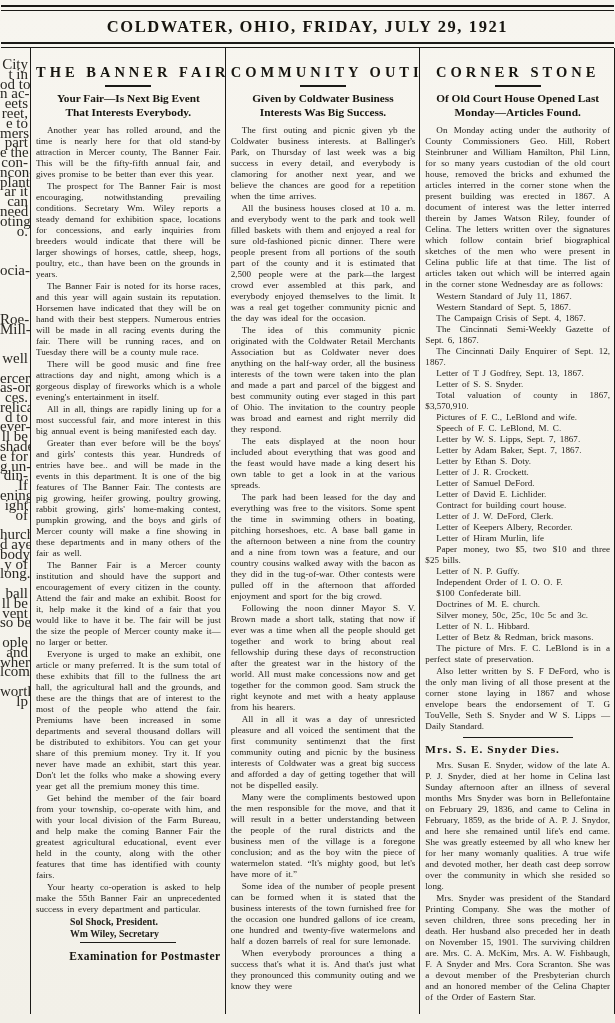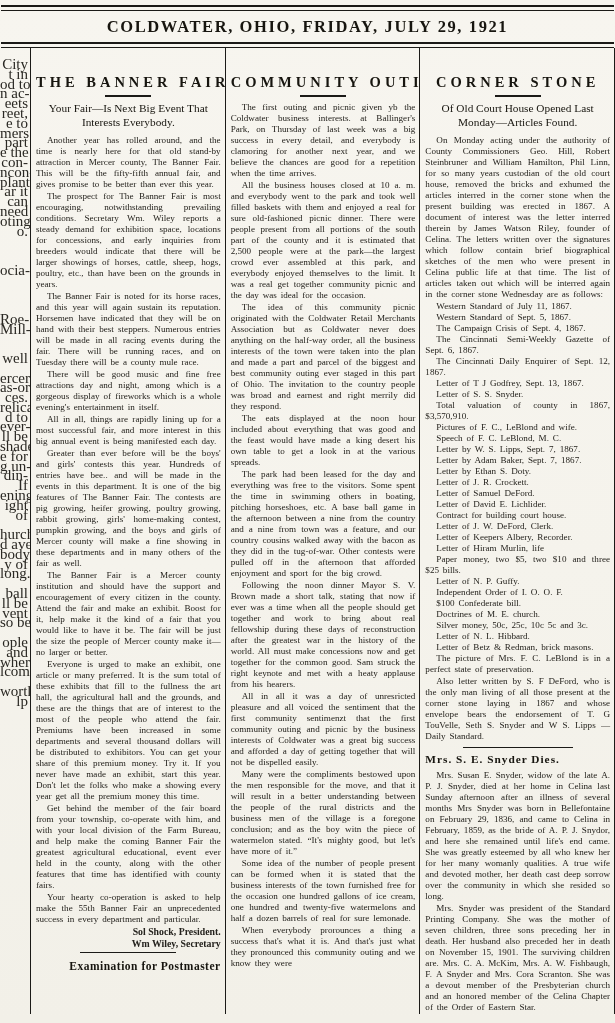--- a/index.html
+++ b/index.html
@@ -28,34 +28,34 @@
   }
   .frag { height:9.8px; }
   .col {
     flex:1 1 0; border-right:1px solid #1b1a17;
     padding:8px 4px 0 5px; overflow:hidden;
   }
   .col:last-child { border-right:1px solid #1b1a17; }
   
   .headline {
     font-size:14.5px; font-weight:bold; text-align:center; letter-spacing:4px;
-    color:#17150f; margin-top:18px; white-space:nowrap;
+    color:#17150f; margin-top:8px; white-space:nowrap;
   }
   .head-rule { width:46px; border-top:2px solid #1b1a17; margin:4px auto 5px; }
   .subhead {
-    font-size:11.3px; font-weight:normal; text-align:center; line-height:13.5px;
+    font-size:11.3px; font-weight:bold; text-align:center; line-height:13.5px;
     margin:1px 8px 6px; color:#17150f;
   }
   .body-text p, .list-text p {
     font-size:9.1px; line-height:11px; text-align:justify; text-indent:11px;
     word-spacing:1.6px; color:#24221d;
   }
   .body-text p { margin-bottom:1px; }
   .list-text p { margin-bottom:0; }
-  .sig { text-align:right; font-size:9.8px; line-height:11.5px; padding-left:34px; font-weight:bold; color:#24221d;font-family:Liberation Serif, serif; }
+  .sig { text-align:left; font-size:9.8px; line-height:11.5px; padding-left:34px; font-weight:bold; color:#24221d;font-family:Liberation Serif, serif; }
   .sig-rule { width:96px; border-top:1px solid #1b1a17; margin:3px auto 7px; }
   .next-head { font-size:11.5px; font-weight:bold; text-align:right; letter-spacing:0.5px; color:#17150f; }
   .divider { width:110px; border-top:1px solid #1b1a17; margin:5px auto 5px; }
   .sub-article-head {
     font-size:11.3px; font-weight:bold; text-align:left; letter-spacing:1px;
     margin-bottom:5px; color:#17150f;
   }
 </style>
 </head>
 <body>
@@ -168,20 +168,21 @@
         </div>
       <p class="sig">Sol Shock, President.</p>
       <p class="sig">Wm Wiley, Secretary</p>
       <div class="sig-rule"></div>
       <h3 class="next-head">Examination for Postmaster</h3>
     </section>
 
     <section class="col">
       <h1 class="headline">COMMUNITY OUTING</h1>
       <div class="head-rule"></div>
+      <h2 class="subhead">Given by Coldwater Business Interests Was Big Success.</h2>
       <div class="body-text">
           <p>The first outing and picnic given yb the Coldwater business interests. at Ballinger's Park, on Thursday of last week was a big success in every detail, and everybody is clamoring for another next year, and we believe the chances are good for a repetition when the time arrives.</p>
           <p>All the business houses closed at 10 a. m. and everybody went to the park and took well filled baskets with them and enjoyed a real for sure old-fashioned picnic dinner. There were people present from all portions of the south part of the county and it is estimated that 2,500 people were at the park—the largest crowd ever assembled at this park, and everybody enjoyed themselves to the limit. It was a real get together community picnic and the day was ideal for the occasion.</p>
           <p>The idea of this community picnic originated with the Coldwater Retail Merchants Association but as Coldwater never does anything on the half-way order, all the business interests of the town were taken into the plan and made a part and parcel of the biggest and best community outing ever staged in this part of Ohio. The invitation to the country people was broad and earnest and right merrily did they respond.</p>
           <p>The eats displayed at the noon hour included about everything that was good and the feast would have made a king desert his own table to get a look in at the various spreads.</p>
           <p>The park had been leased for the day and everything was free to the visitors. Some spent the time in swimming others in boating, pitching horseshoes, etc. A base ball game in the afternoon between a nine from the country and a nine from town was a feature, and our country cousins walked away with the bacon as they did in the tug-of-war. Other contests were pulled off in the afternoon that afforded enjoyment and sport for the big crowd.</p>
           <p>Following the noon dinner Mayor S. V. Brown made a short talk, stating that now if ever was a time when all the people should get together and work to bring about real fellowship during these days of reconstruction after the greatest war in the history of the world. All must make concessions now and get together for the common good. Sam struck the right keynote and met with a heaty applause from his hearers.</p>
           <p>All in all it was a day of unresricted pleasure and all voiced the sentiment that the first community sentimenzt that the first community outing and picnic by the business interests of Coldwater was a great big success and afforded a day of getting together that will not be dispelled easily.</p>
           <p>Many were the compliments bestowed upon the men responsible for the move, and that it will result in a better understanding between the people of the rural districts and the business men of the village is a foregone conclusion; and as the boy witn the piece of watermelon stated. “It's mighty good, but let's have more of it.”</p>
           <p>Some idea of the number of people present can be formed when it is stated that the business interests of the town furnished free for the occasion one hundred gallons of ice cream, one hundred and twenty-five watermelons and half a dozen barrels of real for sure lemonade.</p>

